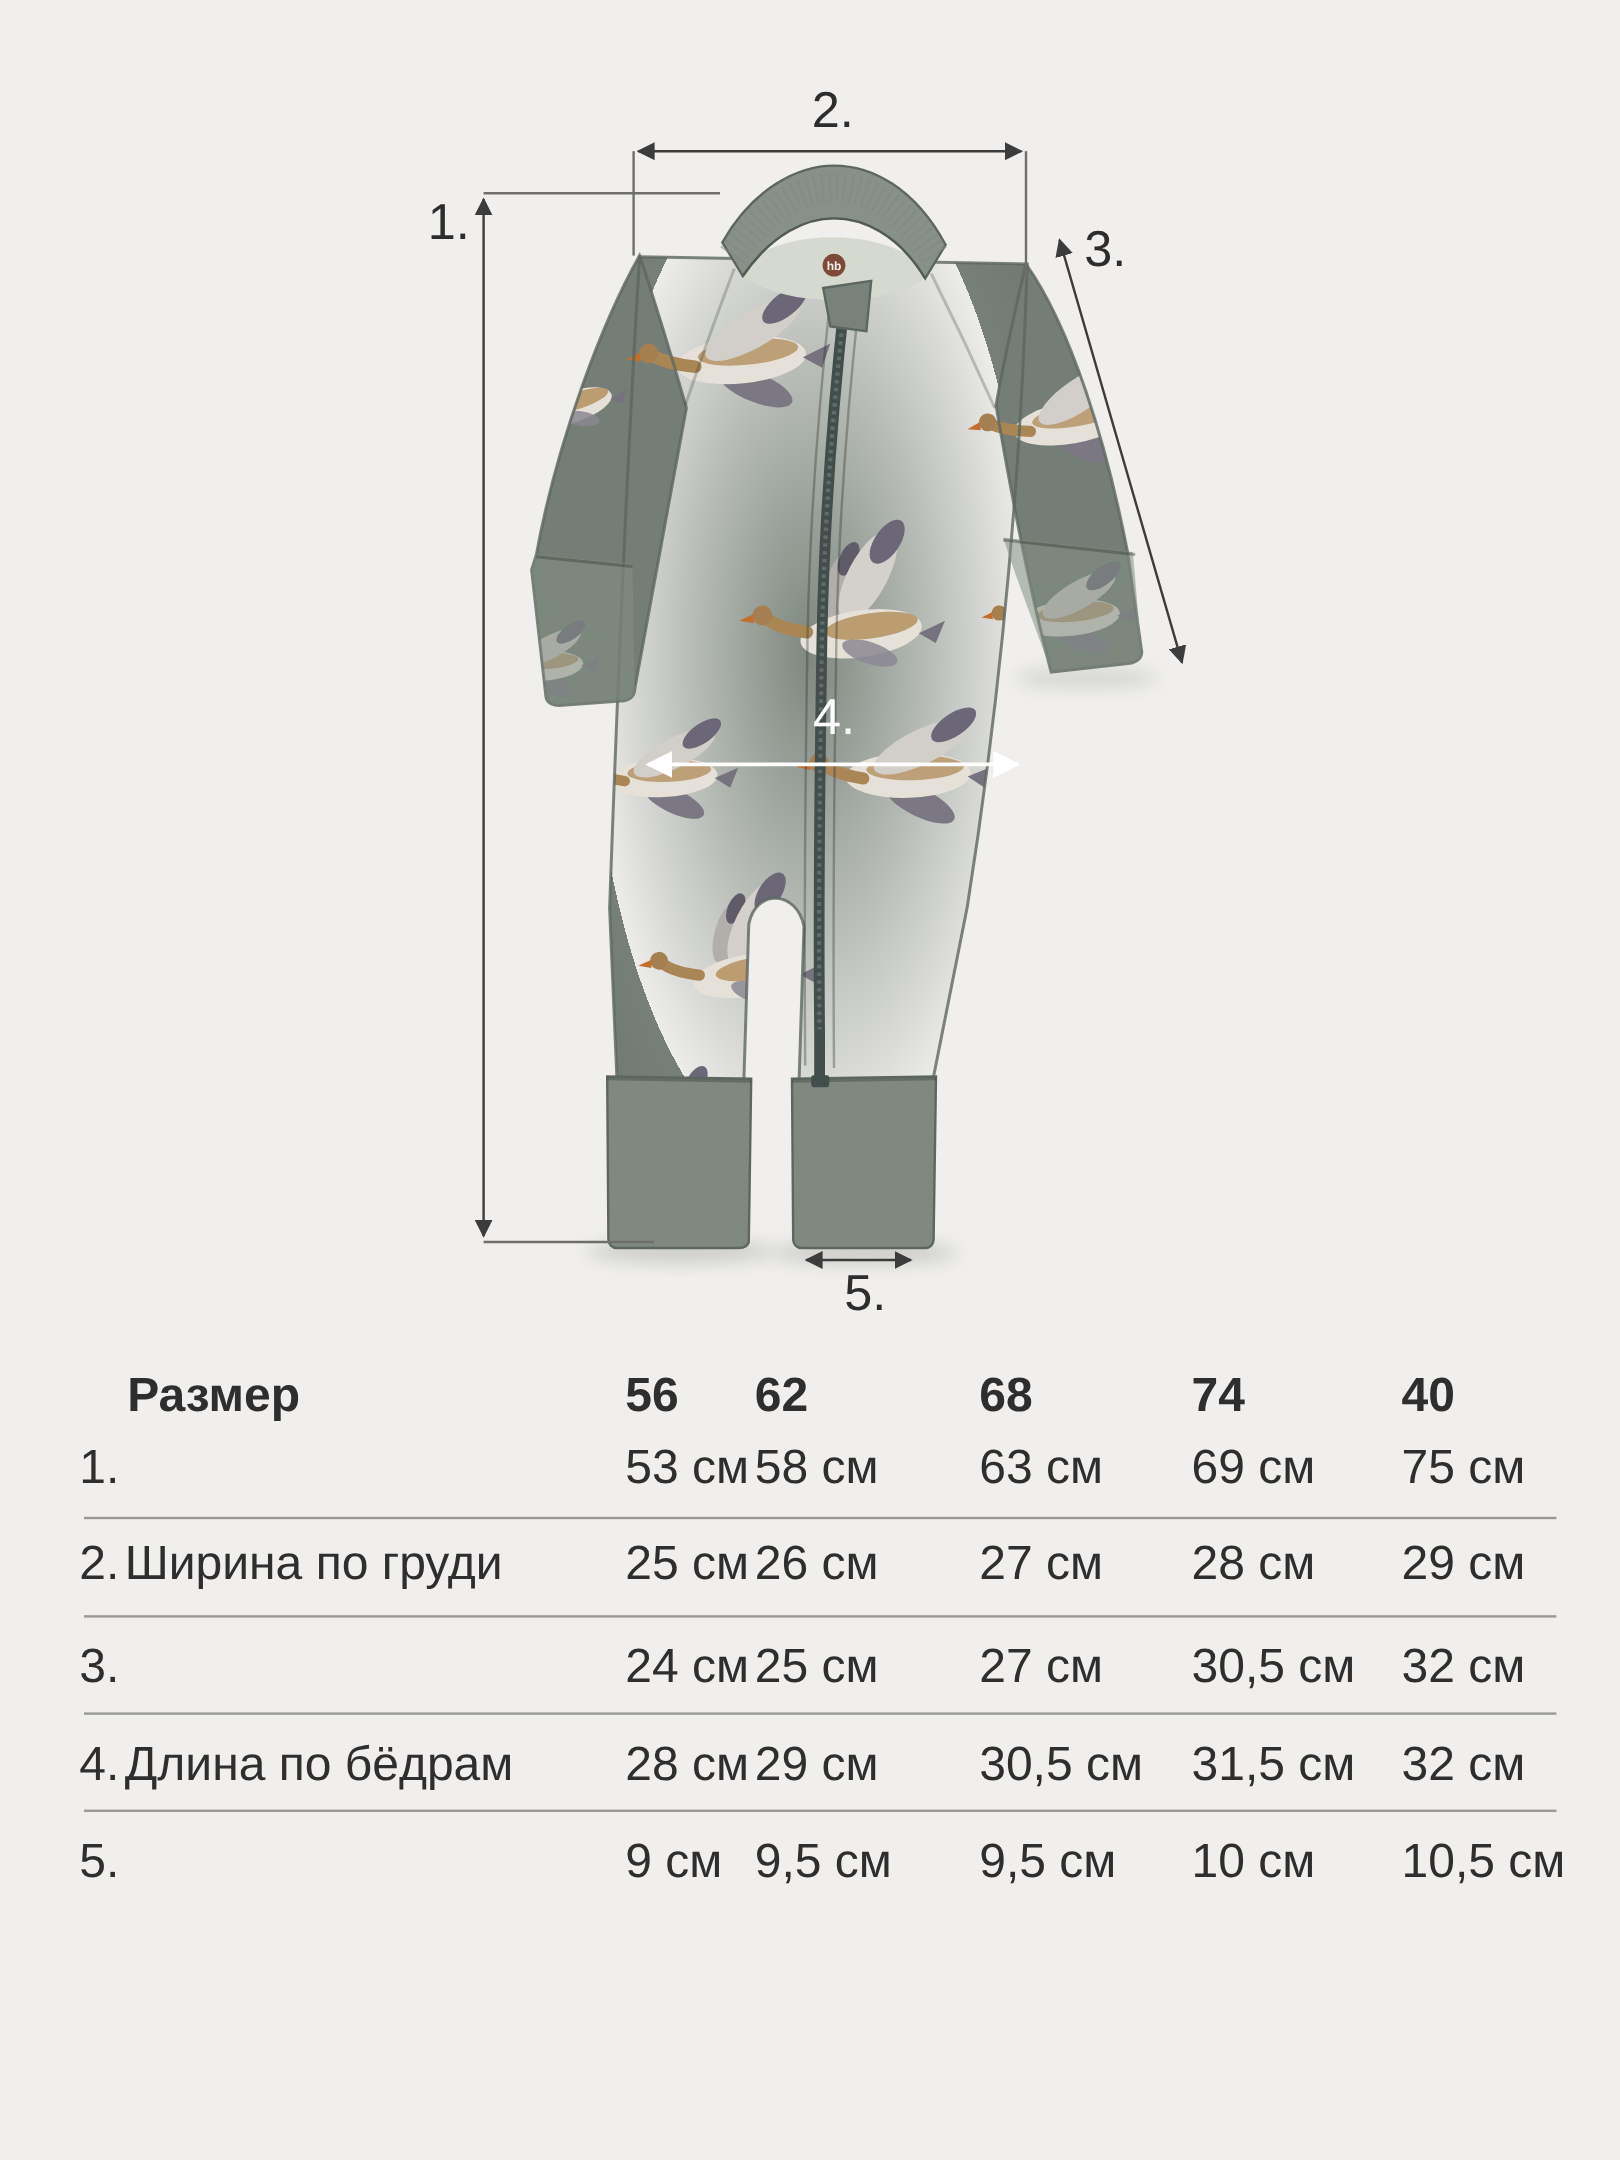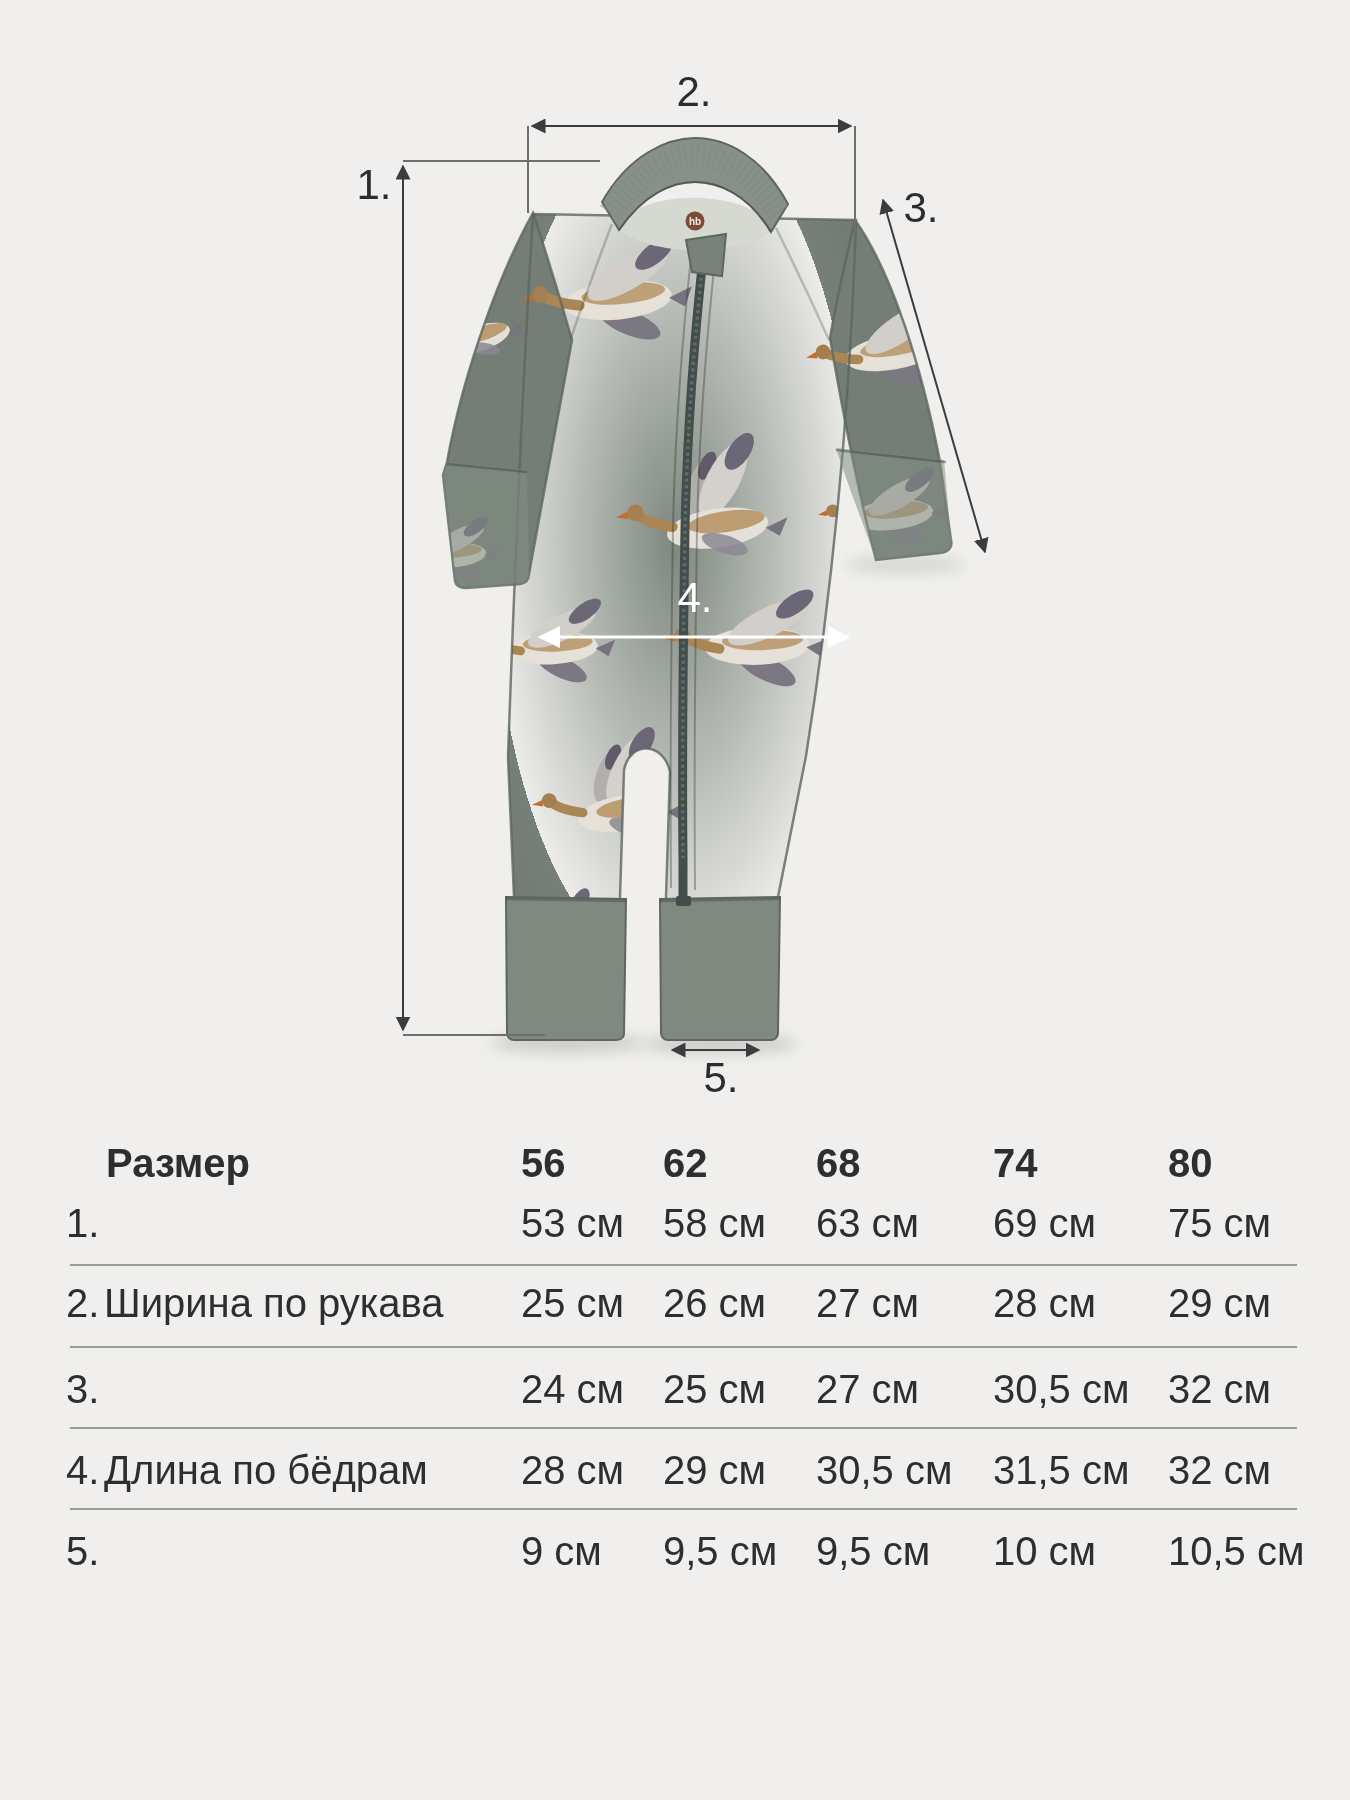--- a/index.html
+++ b/index.html
@@ -10,21 +10,21 @@
     color:#2e2e2e;
   }
   .photo{position:absolute;left:0;top:0;}
   
   .tbl{position:absolute;left:0;top:0;width:1350px;}
   .trow{position:absolute;left:0;width:1350px;height:50px;font-size:40px;line-height:50px;}
   .trow .num{position:absolute;left:66px;}
   .trow .lbl{position:absolute;left:104px;}
   .trow.hdr .lbl{left:106px;font-weight:bold;}
   .cell{position:absolute;white-space:nowrap;text-align:center;}
-  .c1{left:521px}.c2{left:663px}.c3{left:816px}.c4{left:993px}.c5{left:1168px}
+  .c1{left:521px}.c2{left:629px}.c3{left:816px}.c4{left:993px}.c5{left:1168px}
   .hdr .cell{font-weight:bold;}
   .divider{position:absolute;left:70px;width:1227px;height:2px;background:#999996;}
 </style>
 </head>
 <body>
 
 <div class="stage">
 
   <svg class="photo" width="1350" height="1130" viewBox="0 0 1350 1130">
     <defs>
@@ -202,36 +202,36 @@
   </svg>
 
   <div class="tbl">
 
     <div class="trow hdr" style="top:1138px">
       <span class="lbl">Размер</span>
       <span class="cell c1">56</span>
       <span class="cell c2">62</span>
       <span class="cell c3">68</span>
       <span class="cell c4">74</span>
-      <span class="cell c5">80</span>
+      <span class="cell c5">40</span>
     </div>
 
     <div class="trow" style="top:1198px">
       <span class="num">1.</span>
       <span class="cell c1">53 см</span>
       <span class="cell c2">58 см</span>
       <span class="cell c3">63 см</span>
       <span class="cell c4">69 см</span>
       <span class="cell c5">75 см</span>
     </div>
     <div class="divider" style="top:1264px"></div>
 
     <div class="trow" style="top:1278px">
       <span class="num">2.</span>
-      <span class="lbl">Ширина по рукава</span>
+      <span class="lbl">Ширина по груди</span>
       <span class="cell c1">25 см</span>
       <span class="cell c2">26 см</span>
       <span class="cell c3">27 см</span>
       <span class="cell c4">28 см</span>
       <span class="cell c5">29 см</span>
     </div>
     <div class="divider" style="top:1346px"></div>
 
     <div class="trow" style="top:1364px">
       <span class="num">3.</span>

